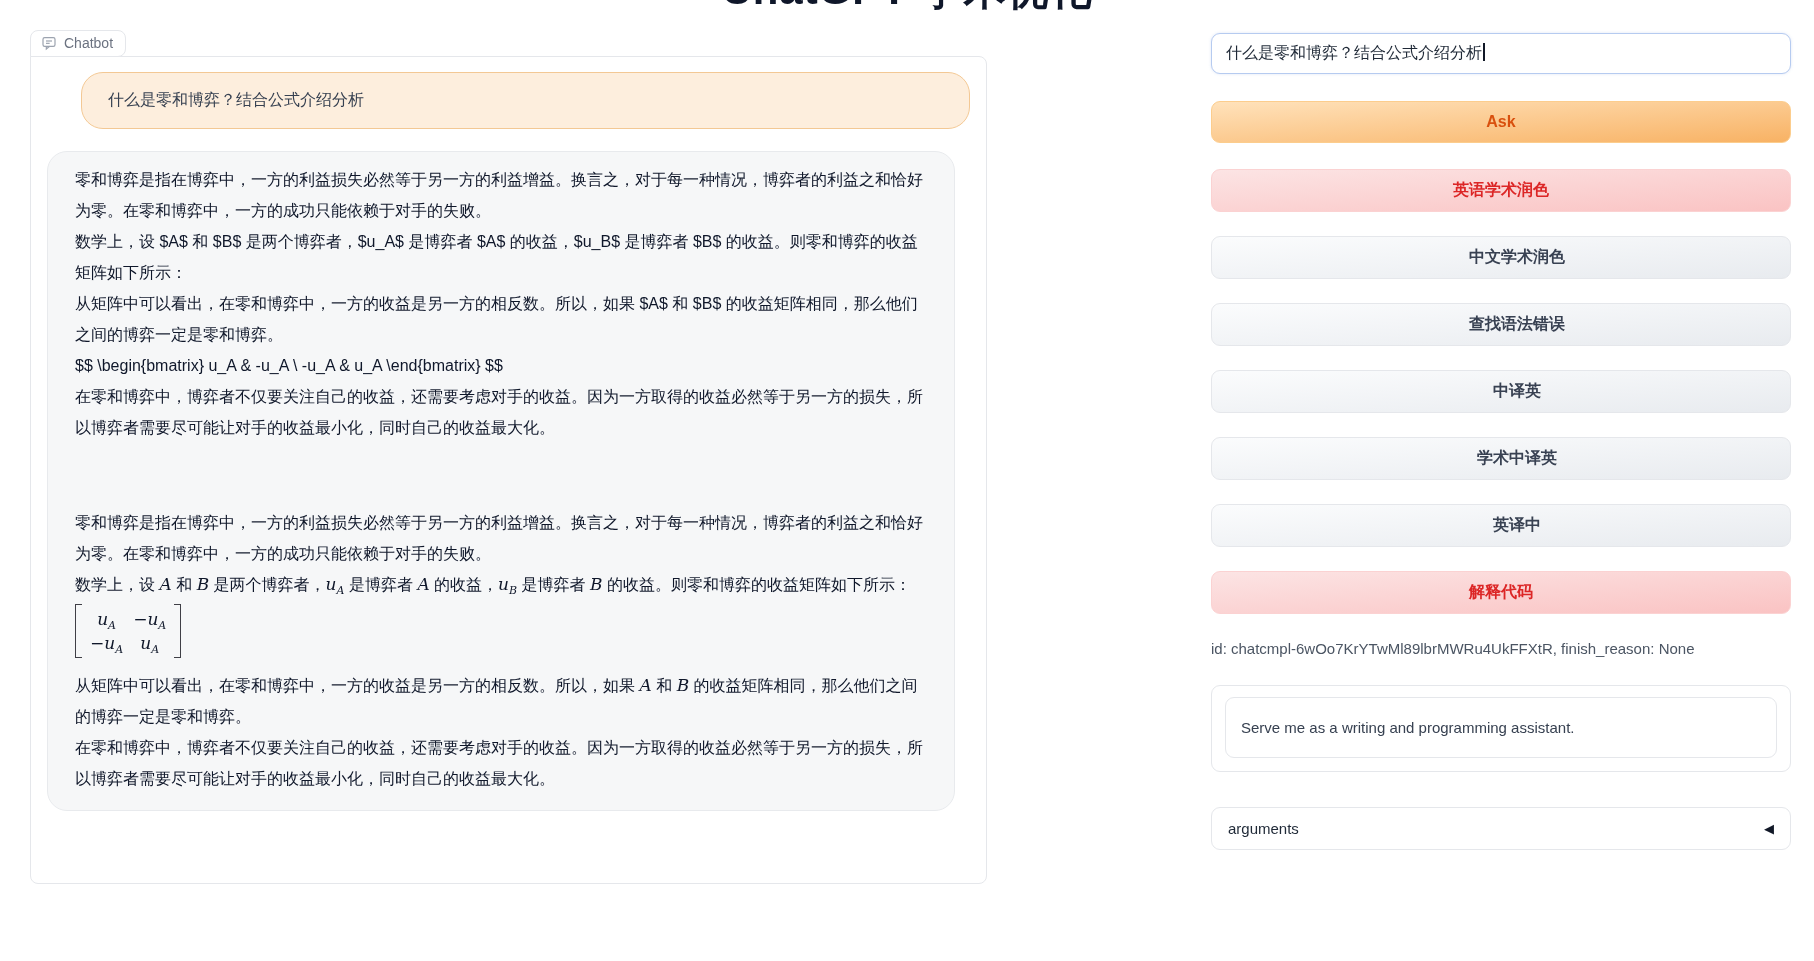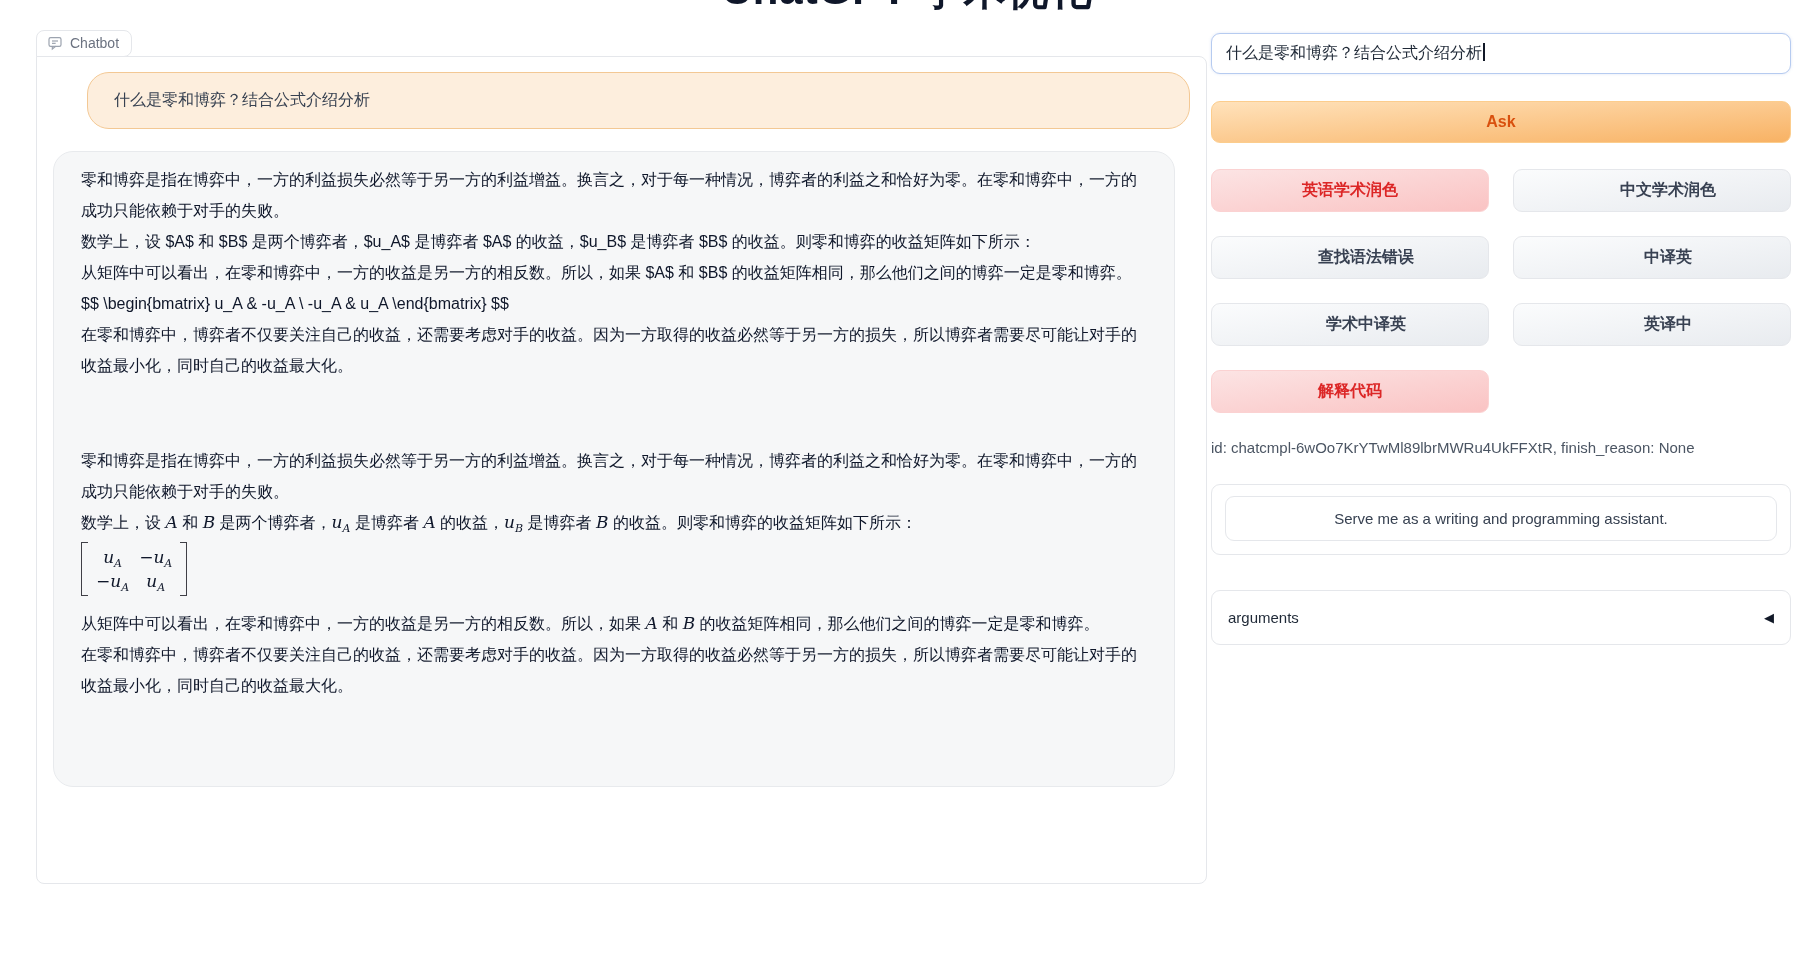--- a/index.html
+++ b/index.html
@@ -6,21 +6,21 @@
   html,body { width:1814px; height:961px; background:#ffffff; overflow:hidden;
               font-family:"Liberation Sans","DejaVu Sans",sans-serif; }
 
   
   .title-clip { position:absolute; top:0; left:0; width:100%; height:13px; overflow:hidden;
                 text-align:center; }
   .title-clip h1 { font-size:42px; font-weight:bold; color:#0f172a; margin-top:-38px;
                    letter-spacing:1px; }
 
   
-  .chat-col { position:absolute; left:36px; top:30px; width:1171px; }
+  .chat-col { position:absolute; left:30px; top:30px; width:957px; }
   .chat-tab { display:inline-flex; align-items:center; gap:7px; background:#fff;
               border:1px solid #e5e7eb; border-radius:8px 8px 8px 0;
               padding:4px 12px 5px 10px; font-size:14px; color:#6b7280; position:relative; z-index:2; }
   .chat-tab svg { width:16px; height:16px; stroke:#9ca3af; fill:none; stroke-width:1.8; }
   .chat-panel { margin-top:-1px; border:1px solid #e5e7eb; border-radius:0 8px 8px 8px;
                 background:#fff; height:828px; padding:15px 16px; overflow:hidden; }
 
   .msg-user { margin:0 0 22px 34px; background:#fdeedd; border:1px solid #f3c894;
               border-radius:22px; padding:17px 26px; font-size:16px; color:#374151; }
   .msg-bot  { margin:0 15px 0 0; background:#f6f7f8; border:1px solid #e8eaed;
@@ -49,40 +49,40 @@
              padding:9px 14px; font-size:16px; color:#1f2937; white-space:nowrap; overflow:hidden;
              box-shadow:0 0 3px rgba(120,150,220,.25); }
   .caret { display:inline-block; width:1.5px; height:18px; background:#111827;
            vertical-align:-3px; margin-left:1px; }
 
   .ask-btn { margin-top:27px; width:100%; height:42px; border:1px solid #fccd8d; border-radius:9px;
              background:linear-gradient(to bottom right,#ffe2bb,#f8b264);
              font-size:16px; font-weight:bold; color:#d9500e; cursor:pointer;
              font-family:inherit; }
 
-  .qgrid { margin-top:26px; display:grid; grid-template-columns:1fr 1fr;
+  .qgrid { margin-top:26px; display:grid; grid-template-columns:1fr;
            column-gap:18px; row-gap:25px;gap:24px; }
   .qbtn { height:43px; border-radius:9px; font-size:16px; font-weight:bold; cursor:pointer;
           font-family:inherit; border:1px solid transparent; }
   .qbtn.gray { background:linear-gradient(to bottom right,#fbfcfd,#e8ebef);
                border-color:#e5e7eb; color:#384152;padding-left:32px; }
   .qbtn.red  { background:linear-gradient(to bottom right,#fce4e4,#fac3c3);
                border-color:#fbd2d2; color:#dc2626; }
 
   .status-line { margin-top:26px; font-size:15px; color:#4b5563; }
 
   .sys-card { margin-top:28px; border:1px solid #e5e7eb; border-radius:9px; background:#fff;
               padding:11px 13px 13px 13px; }
   .sys-label { font-size:14px; color:#6b7280; margin-bottom:9px; }
-  .sys-input { width:100%; height:45px; border:1px solid #e5e7eb; border-radius:9px;
+  .sys-input { width:100%; height:61px; border:1px solid #e5e7eb; border-radius:9px;
                padding:0 15px; font-size:15px; color:#374151; background:#fff;
-               font-family:inherit;text-align:center; }
+               font-family:inherit; }
 
   .acc-card { margin-top:35px; border:1px solid #e5e7eb; border-radius:9px; background:#fff;
-              height:55px; display:flex; align-items:center; justify-content:space-between;
+              height:43px; display:flex; align-items:center; justify-content:space-between;
               padding:0 16px; cursor:pointer; }
   .acc-label { font-size:15px; color:#1f2937; }
   .acc-icon { font-size:13px; color:#111827; }
 </style>
 </head>
 <body>
 
 <div class="title-clip">
   <h1>ChatGPT 学术优化</h1>
 </div>

